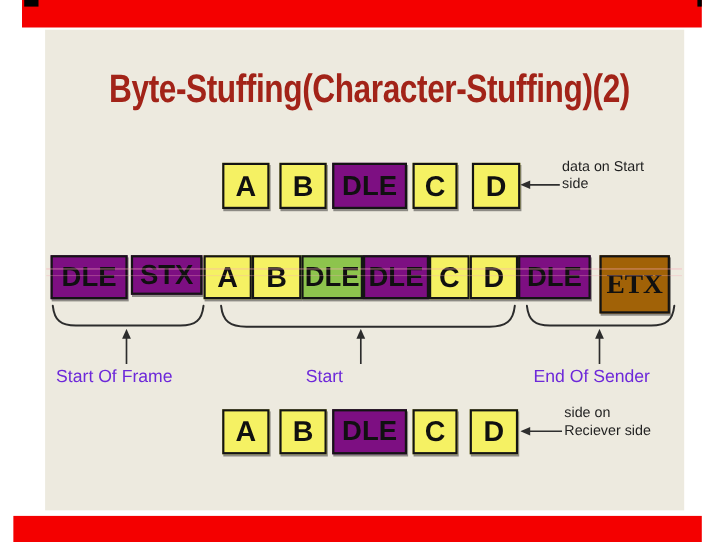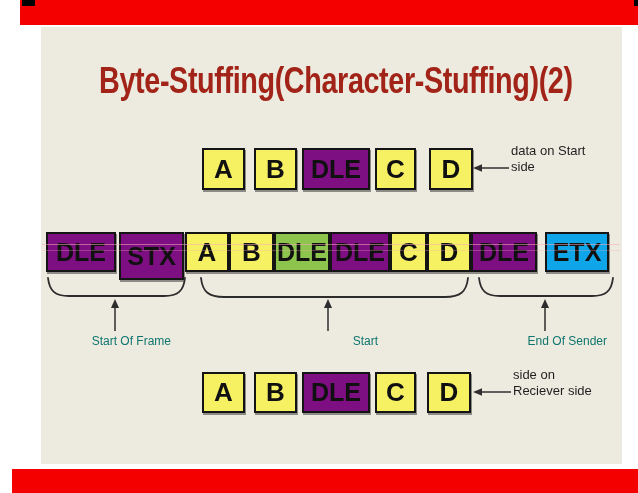--- a/index.html
+++ b/index.html
@@ -27,21 +27,21 @@
   }
   .cell.sm{font-size:25px;}
   .cell.lg{font-size:26px;}
   .gridline{position:absolute;left:30px;width:578px;height:1px;pointer-events:none;z-index:3;}
   .gl1{top:244px;background:rgba(250,170,185,.55);}
   .gl2{top:250px;background:rgba(250,170,185,.30);}
   .brace{position:absolute;}
   .uparrow{position:absolute;}
   .leftarrow{position:absolute;}
   .section-label{
-    position:absolute;top:334px;font-size:12px;color:#0f766e;text-align:right;white-space:nowrap;
+    position:absolute;top:334px;font-size:16px;color:#6d28d9;text-align:left;white-space:nowrap;
   }
   .note{
     position:absolute;font-size:13px;line-height:16px;color:#1f1f1f;white-space:nowrap;
   }
 </style>
 </head>
 <body>
 
 <div class="stage">
 
@@ -63,29 +63,29 @@
   <svg class="leftarrow" style="left:461px;top:162px" width="36" height="12" viewBox="0 0 36 12">
     <line x1="7" y1="6" x2="36" y2="6" stroke="#2f2f2f" stroke-width="1.5"></line>
     <polygon points="0,6 9,2.2 9,9.8" fill="#2f2f2f"></polygon>
   </svg>
   <div class="note" style="left:499px;top:143px">
     <div>data on Start</div>
     <div>side</div>
   </div>
 
   <div class="cell sm" style="left: 34px; top: 232px; width: 70px; height: 40px; background: rgb(125, 15, 130); border-color: rgb(20, 20, 20);">DLE</div>
-  <div class="cell sm" style="left: 107px; top: 232px; width: 65px; height: 48px; background: rgb(125, 15, 130); border-color: rgb(20, 20, 20); text-align: center;">STX</div>
+  <div class="cell sm" style="left: 107px; top: 232px; width: 65px; height: 36px; background: rgb(125, 15, 130); border-color: rgb(20, 20, 20); text-align: center;">STX</div>
   <div class="cell lg" style="left: 173px; top: 232px; width: 44px; height: 40px; background: rgb(245, 241, 99); border-color: rgb(20, 20, 20);">A</div>
   <div class="cell lg" style="left: 217px; top: 232px; width: 45px; height: 40px; background: rgb(245, 241, 99); border-color: rgb(20, 20, 20);">B</div>
   <div class="cell sm" style="left: 262px; top: 232px; width: 56px; height: 40px; background: rgb(141, 196, 77); border-color: rgb(20, 20, 20);">DLE</div>
   <div class="cell sm" style="left: 318px; top: 232px; width: 60px; height: 40px; background: rgb(125, 15, 130); border-color: rgb(20, 20, 20);">DLE</div>
   <div class="cell lg" style="left: 378px; top: 232px; width: 37px; height: 40px; background: rgb(245, 241, 99); border-color: rgb(20, 20, 20);">C</div>
   <div class="cell lg" style="left: 415px; top: 232px; width: 44px; height: 40px; background: rgb(245, 241, 99); border-color: rgb(20, 20, 20);">D</div>
   <div class="cell sm" style="left: 459px; top: 232px; width: 66px; height: 40px; background: rgb(125, 15, 130); border-color: rgb(20, 20, 20);">DLE</div>
-  <div class="cell sm" style="left: 533px; top: 232px; width: 64px; height: 40px; background: #0ea5e9; border-color: rgb(20, 20, 20);">ETX</div>
+  <div class="cell sm" style="left: 533px; top: 232px; width: 64px; height: 53px; background: #a16207; border-color: rgb(20, 20, 20); font-family: Liberation Serif, serif;">ETX</div>
 
   <div class="gridline gl1"></div>
   <div class="gridline gl2"></div>
 
   <svg class="brace" style="left:34px;top:276px" width="141" height="23" viewBox="0 0 141 23">
     <path d="M2,2 C3.5,15 9,20 23,20 L118,20 C132,20 137.5,15 139,2" fill="none" stroke="#2c2c2c" stroke-width="1.8" stroke-linecap="round"></path>
   </svg>
   <svg class="brace" style="left:187px;top:276px" width="271" height="23" viewBox="0 0 271 23">
     <path d="M2,2 C3.5,16 10,21 25,21 L246,21 C261,21 267.5,16 269,2" fill="none" stroke="#2c2c2c" stroke-width="1.8" stroke-linecap="round"></path>
   </svg>

